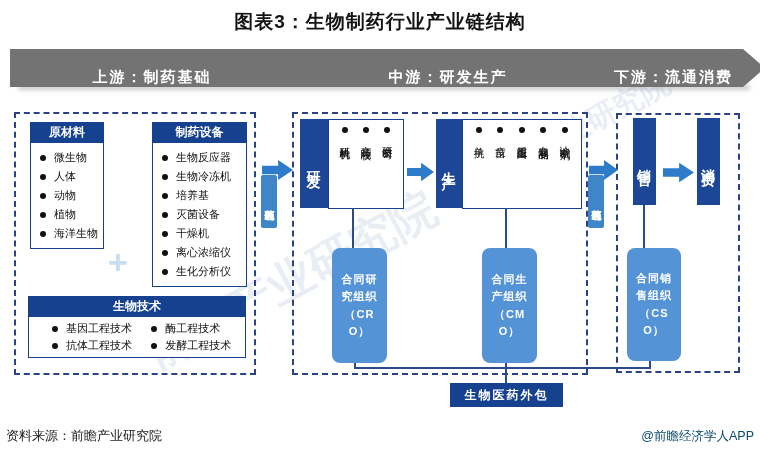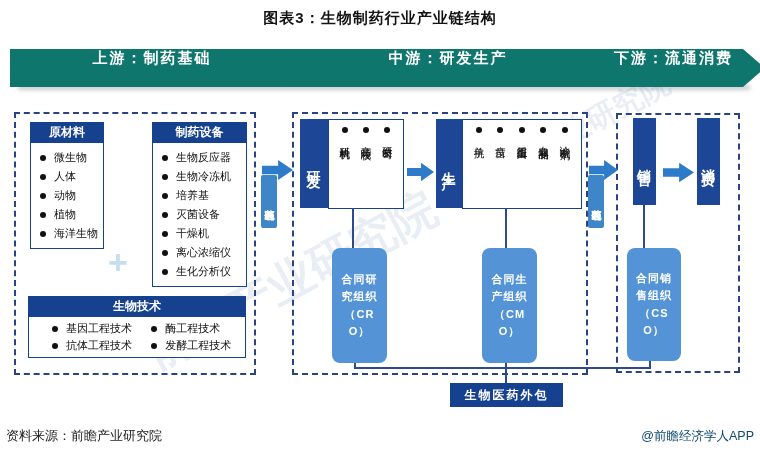--- a/index.html
+++ b/index.html
@@ -1,25 +1,25 @@
 <!DOCTYPE html>
 <html><head>
 <meta charset="utf-8">
 <style>
   html,body { margin:0; padding:0; background:#fff; }
   .stage { position:relative; width:760px; height:456px; background:#ffffff;
            font-family:"Liberation Sans", sans-serif; overflow:hidden; }
   .abs { position:absolute; }
 
   .fig-title { position:absolute; left:0; top:9px; width:760px; text-align:center;
-               font-size:15px; font-weight:bold; color:#141414; letter-spacing:1px; }
+               font-size:19px; font-weight:bold; color:#141414; letter-spacing:1px; }
 
   
-  .chev { position:absolute; top:49px; height:38px; background:#0f766e; color:#fff;
-          font-weight:bold; font-size:15px; display:flex; align-items:flex-start;
+  .chev { position:absolute; top:49px; height:38px; background:#737373; color:#fff;
+          font-weight:bold; font-size:15px; display:flex; align-items:flex-end;
           justify-content:center; letter-spacing:2px; }
   .chev-first { clip-path: polygon(0 0, calc(100% - 22px) 0, 100% 50%, calc(100% - 22px) 100%, 0 100%); padding-right:16px; }
   .chev-mid   { clip-path: polygon(0 0, calc(100% - 22px) 0, 100% 50%, calc(100% - 22px) 100%, 0 100%, 22px 50%); padding-left:10px; padding-right:10px; }
   .chev-tip   { clip-path: polygon(0 0, 100% 50%, 0 100%, 16px 50%); }
   .bar-shadow { position:absolute; left:18px; top:85px; width:732px; height:5px;
                 background:rgba(95,105,120,0.35); filter:blur(2px); }
 
   .dashed { position:absolute; border:2px dashed #2B4287; background:transparent; }
 
   .panel-header { background:#16418F; color:#fff; font-weight:bold; font-size:12px;

